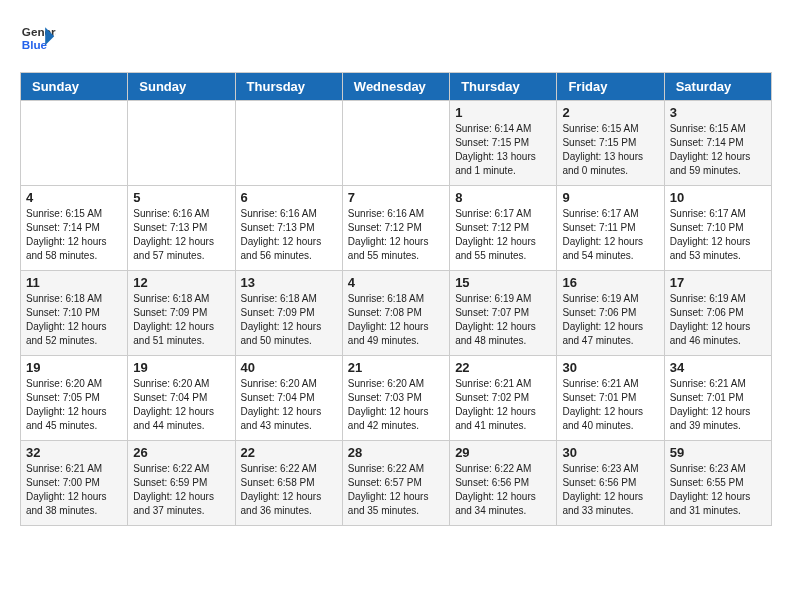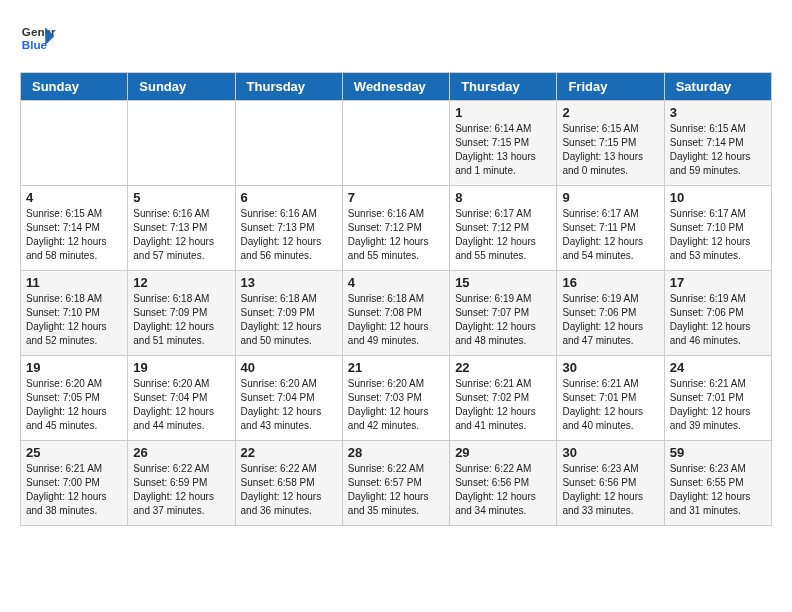--- a/index.html
+++ b/index.html
@@ -277,30 +277,30 @@
 and 41 minutes.</div>
         </td>
         <td>
           <div class="day-num">30</div>
           <div class="day-info" style="white-space: pre-line;">Sunrise: 6:21 AM
 Sunset: 7:01 PM
 Daylight: 12 hours
 and 40 minutes.</div>
         </td>
         <td>
-          <div class="day-num">24</div>
+          <div class="day-num">34</div>
           <div class="day-info" style="white-space: pre-line;">Sunrise: 6:21 AM
 Sunset: 7:01 PM
 Daylight: 12 hours
 and 39 minutes.</div>
         </td>
       </tr>
       <tr>
         <td>
-          <div class="day-num">25</div>
+          <div class="day-num">32</div>
           <div class="day-info" style="white-space: pre-line;">Sunrise: 6:21 AM
 Sunset: 7:00 PM
 Daylight: 12 hours
 and 38 minutes.</div>
         </td>
         <td>
           <div class="day-num">26</div>
           <div class="day-info" style="white-space: pre-line;">Sunrise: 6:22 AM
 Sunset: 6:59 PM
 Daylight: 12 hours

